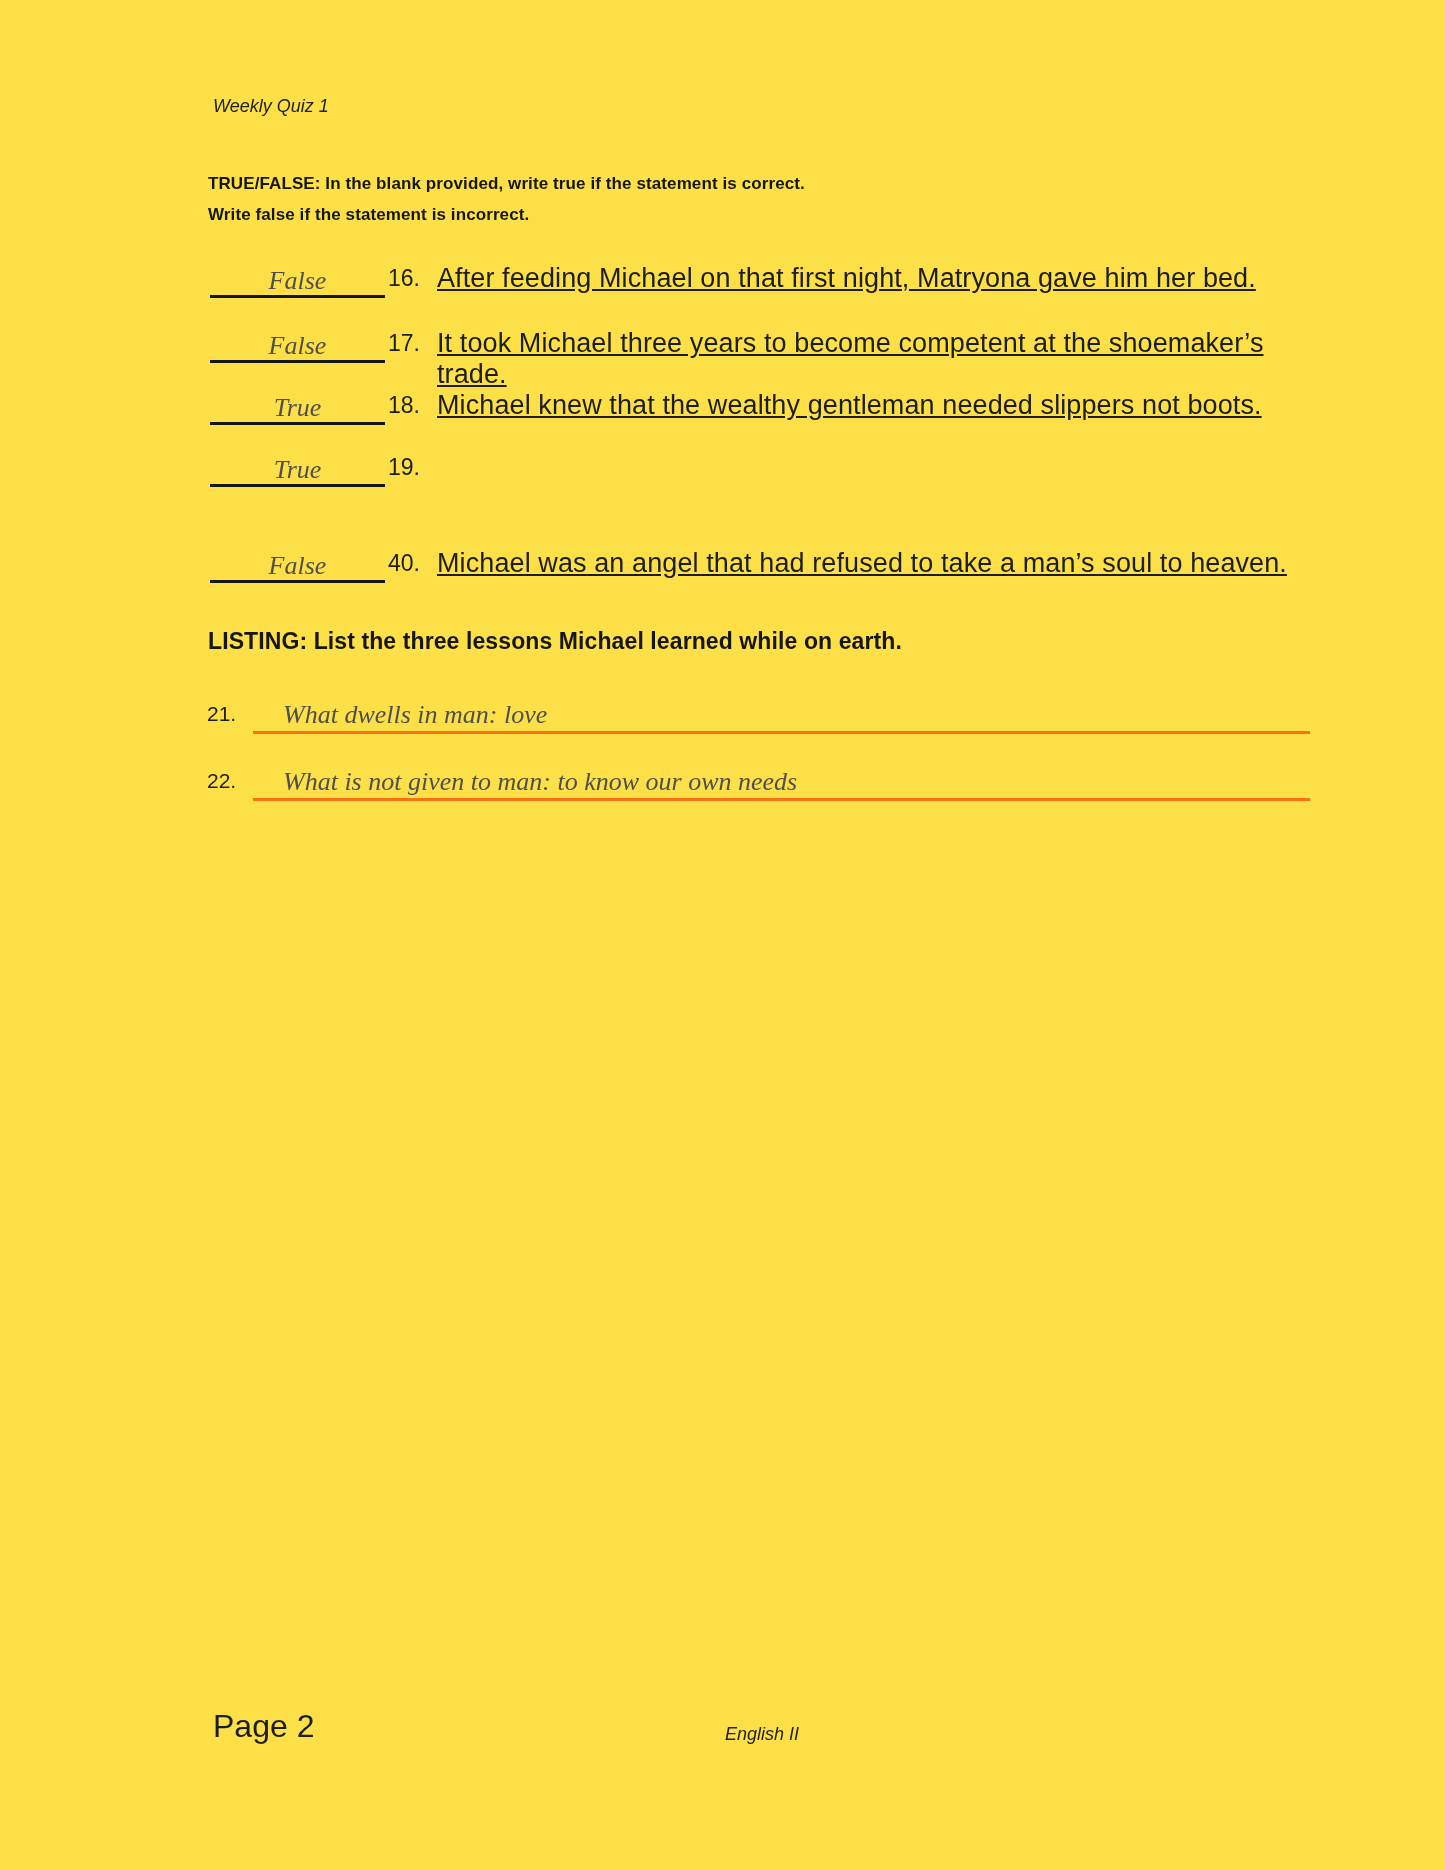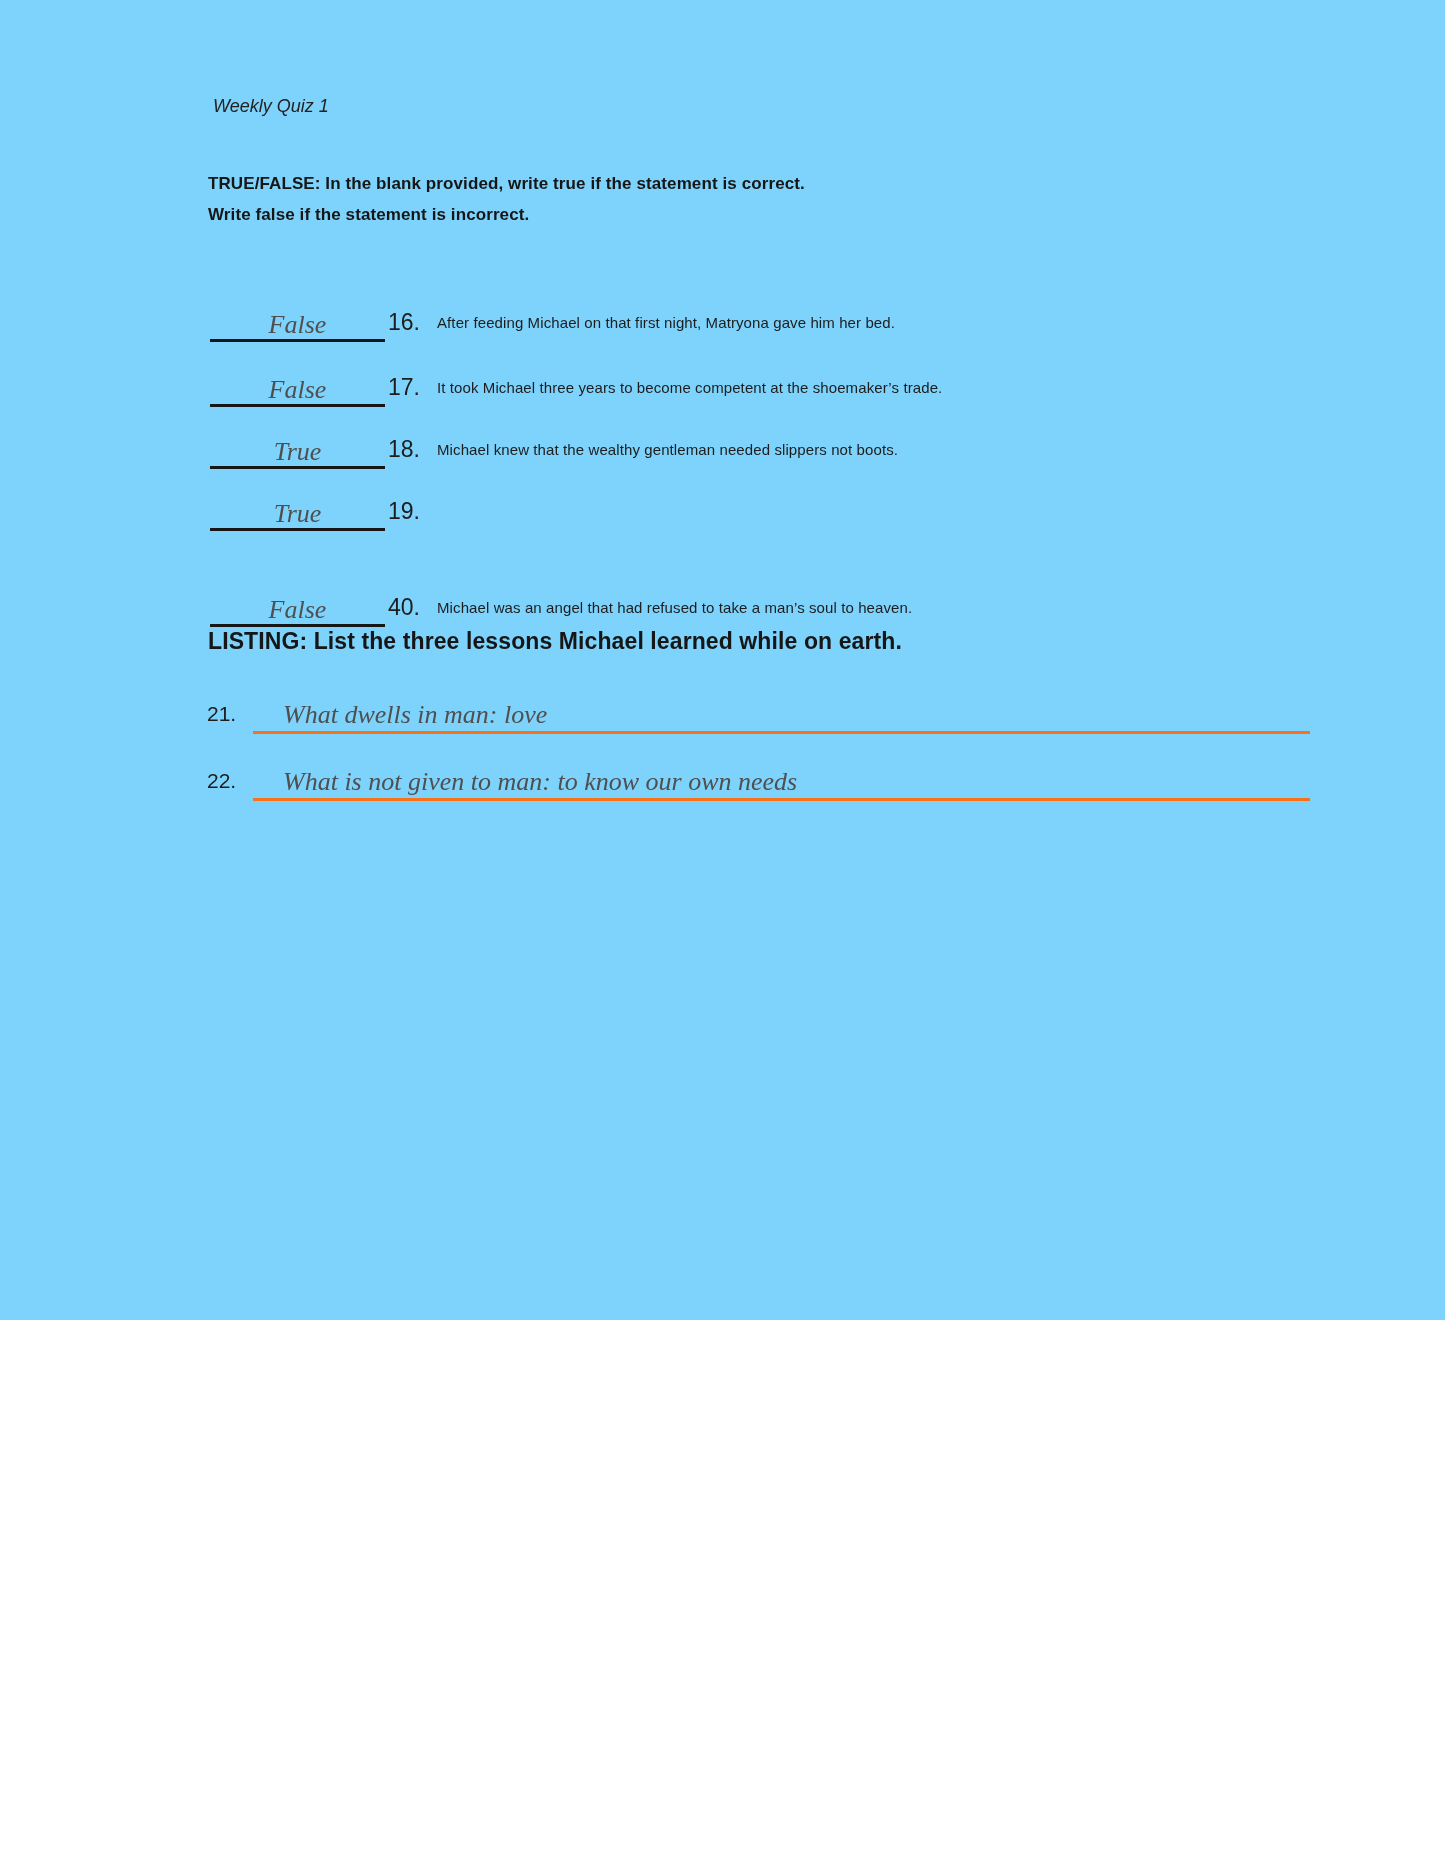--- a/index.html
+++ b/index.html
@@ -1,20 +1,20 @@
 <!DOCTYPE html>
 <html><head>
 <meta charset="utf-8">
 <style>
   html, body { margin: 0; padding: 0; background: #ffffff; }
   .page {
     position: relative;
     width: 1445px;
-    height: 1320px;
-    background: #7dd3fc;
+    height: 1870px;
+    background: #fde047;
     font-family: "Liberation Sans", sans-serif;
     color: #1d1d1d;
     overflow: hidden;
   }
   .doc-title {
     position: absolute;
     left: 213px;
     top: 96px;
     font-style: italic;
     font-size: 18px;
@@ -28,21 +28,20 @@
     font-size: 17px;
     line-height: 31px;
     color: #161616;
     letter-spacing: 0.1px;
   }
   .tf-row {
     position: absolute;
     left: 210px;
     display: flex;
     align-items: flex-start;
-    margin-top: 44px;
   }
   .tf-blank {
     width: 175px;
     height: 32px;
     border-bottom: 3px solid #161616;
     display: flex;
     justify-content: center;
     align-items: flex-end;
   }
   .hand-answer {
@@ -57,25 +56,26 @@
   .tf-num {
     width: 52px;
     font-size: 23px;
     line-height: 31px;
     padding-left: 3px;
     box-sizing: border-box;
     color: #1d1d1d;
   }
   .tf-text {
     width: 880px;
-    font-size: 15px;
+    font-size: 27px;
     line-height: 31px;
     white-space: pre-line;
     color: #1d1d1d;
     letter-spacing: 0.1px;
+    text-decoration: underline;
   }
   .listing-heading {
     position: absolute;
     left: 208px;
     top: 628px;
     font-weight: bold;
     font-size: 23px;
     color: #161616;
     letter-spacing: 0.1px;
   }

